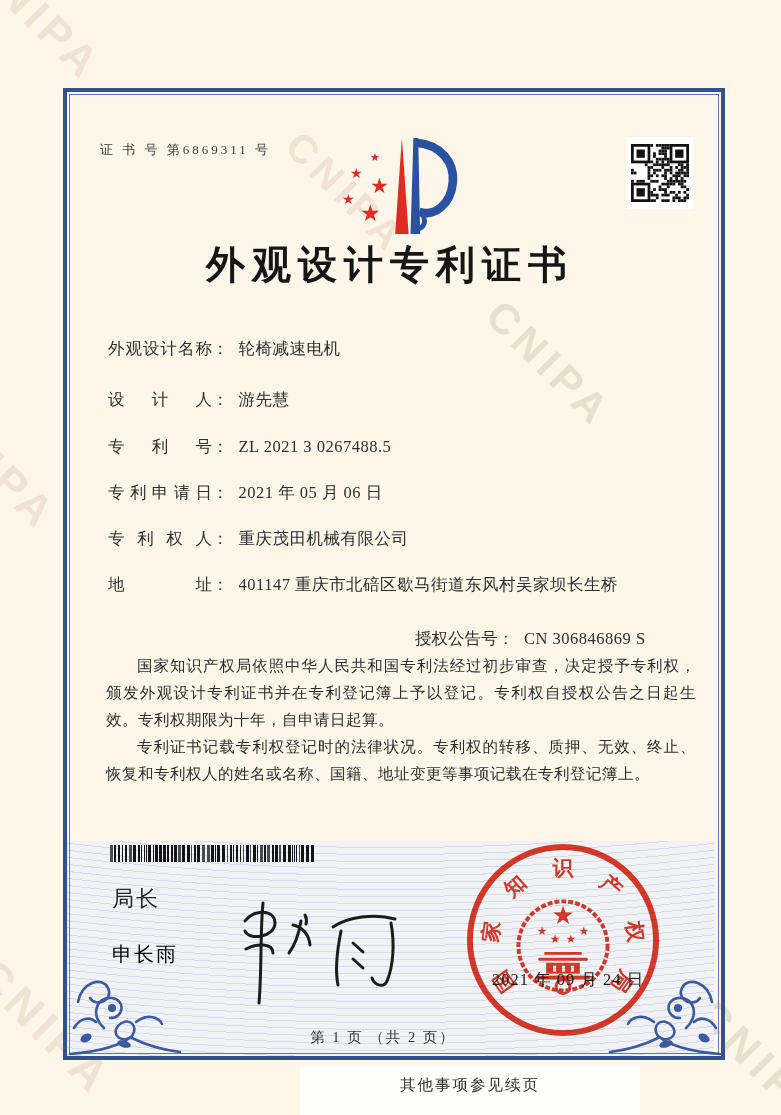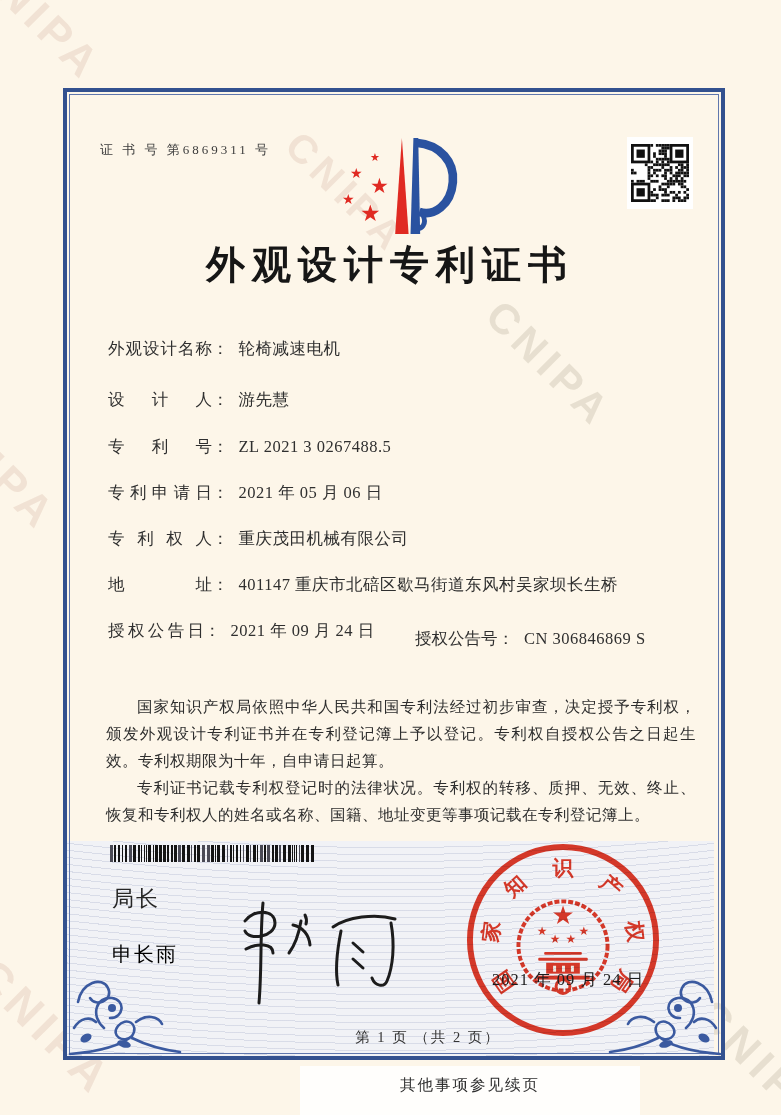--- a/index.html
+++ b/index.html
@@ -43,21 +43,21 @@
   
   .frow{position:absolute;left:108px;font-size:16.5px;color:#2f2f2f;z-index:3;
         white-space:nowrap;}
   .flabel{display:inline-block;width:104px;text-align:justify;text-align-last:justify;}
   .flabel.short{width:96px;}
   .fvalue{margin-left:10px;letter-spacing:0.5px;}
   .fgroup2{position:absolute;left:307px;top:8px;}
 
   
   .paras{position:absolute;left:106px;top:652px;width:590px;font-size:15.5px;
-         line-height:27px;color:#2e2e2e;text-align:justify;z-index:3;margin-top:41px;}
+         line-height:27px;color:#2e2e2e;text-align:justify;z-index:3;}
   .paras p{margin:0;text-indent:2em;letter-spacing:0.5px;}
 
   
   .barcode{position:absolute;left:110px;top:845px;z-index:3;}
 
   
   .signer-title{position:absolute;left:112px;top:884px;font-size:22px;color:#262626;
         font-family:"Liberation Sans","DejaVu Sans",sans-serif;z-index:3;letter-spacing:2px;}
   .signer-name{position:absolute;left:112px;top:941px;font-size:20px;color:#000000;
         font-family:"Liberation Sans","DejaVu Sans",sans-serif;z-index:3;letter-spacing:2px;}
@@ -66,21 +66,21 @@
   
   .seal{position:absolute;left:464px;top:841px;width:198px;height:198px;z-index:4;
         opacity:0.95;mix-blend-mode:multiply;}
   .seal-char{font-size:21px;font-weight:700;fill:#e0301e;
              font-family:"Liberation Serif","DejaVu Serif",serif;}
   .seal-date{position:absolute;left:492px;top:969px;font-size:16.5px;color:#1c1c1c;
              letter-spacing:1px;z-index:5;white-space:nowrap;}
 
   
   .pageinfo{position:absolute;left:63px;top:1028px;width:640px;text-align:center;
-            font-size:14.5px;color:#333;letter-spacing:2px;z-index:3;padding-left:45px;}
+            font-size:14.5px;color:#333;letter-spacing:2px;z-index:3;}
   .contnote{position:absolute;left:300px;top:1066px;width:340px;height:55px;z-index:3;
             background:rgba(255,255,255,0.85);text-align:center;line-height:38px;
             font-size:15.5px;color:#2e2e2e;letter-spacing:2px;}
 
   .flourish{position:absolute;z-index:2;pointer-events:none;}
 </style>
 </head>
 <body>
 
 <div class="page">
@@ -314,23 +314,20 @@
   <div class="frow" style="top:482px;">
     <span class="flabel">专利申请日</span><span>：</span><span class="fvalue">2021 年 05 月 06 日</span>
   </div>
   <div class="frow" style="top:528px;">
     <span class="flabel">专利权人</span><span>：</span><span class="fvalue">重庆茂田机械有限公司</span>
   </div>
   <div class="frow" style="top:574px;">
     <span class="flabel">地址</span><span>：</span><span class="fvalue">401147 重庆市北碚区歇马街道东风村吴家坝长生桥</span>
   </div>
   <div class="frow" style="top:620px;width:590px;">
-    <span>
-      <span class="flabel short">授权公告日</span><span>：</span><span class="fvalue">2021 年 09 月 24 日</span>
-    </span>
     <span class="fgroup2">
       <span>授权公告号</span><span>：</span><span class="fvalue">CN 306846869 S</span>
     </span>
   </div>
 
   <div class="paras">
     <p>国家知识产权局依照中华人民共和国专利法经过初步审查，决定授予专利权，颁发外观设计专利证书并在专利登记簿上予以登记。专利权自授权公告之日起生效。专利权期限为十年，自申请日起算。</p>
     <p>专利证书记载专利权登记时的法律状况。专利权的转移、质押、无效、终止、恢复和专利权人的姓名或名称、国籍、地址变更等事项记载在专利登记簿上。</p>
   </div>
 

